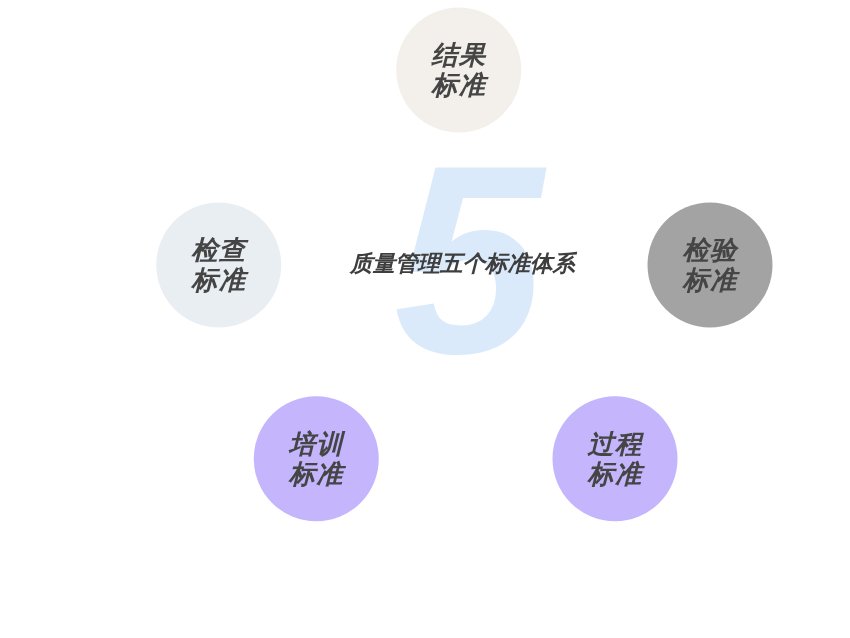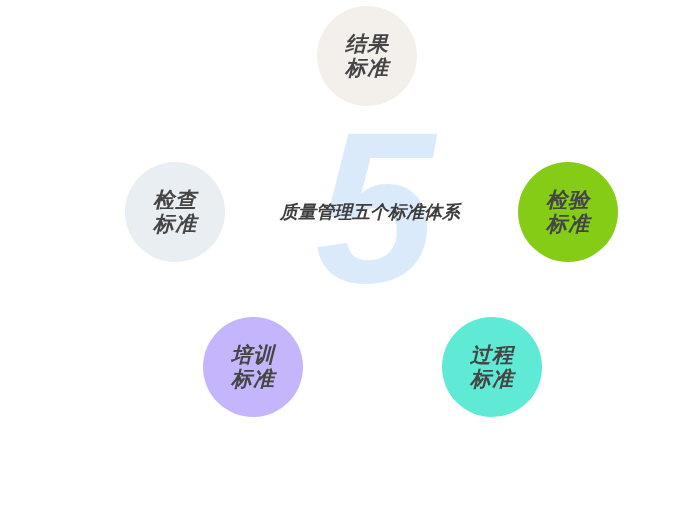--- a/index.html
+++ b/index.html
@@ -74,28 +74,28 @@
   <div class="node" style="left:317px; top:6px; background:#f3efea;">
     <span>结果</span>
     <span>标准</span>
   </div>
 
   <div class="node" style="left:125px; top:162px; background:#e9eef3;">
     <span>检查</span>
     <span>标准</span>
   </div>
 
-  <div class="node" style="left:518px; top:162px; background:#84cc16;">
+  <div class="node" style="left:518px; top:162px; background:#a3a3a3;">
     <span>检验</span>
     <span>标准</span>
   </div>
 
   <div class="node" style="left:203px; top:317px; background:#c4b5fd;">
     <span>培训</span>
     <span>标准</span>
   </div>
 
-  <div class="node" style="left:442px; top:317px; background:#5eead4;">
+  <div class="node" style="left:442px; top:317px; background:#c4b5fd;">
     <span>过程</span>
     <span>标准</span>
   </div>
 
 </div>
 
 </body></html>

